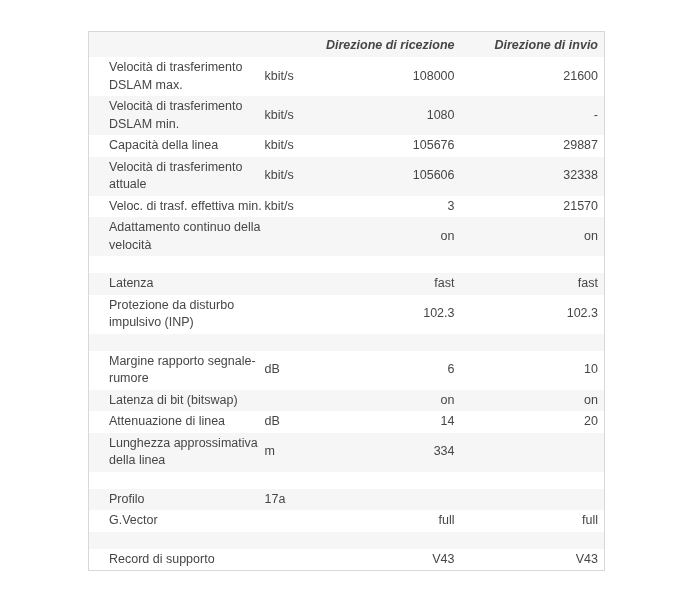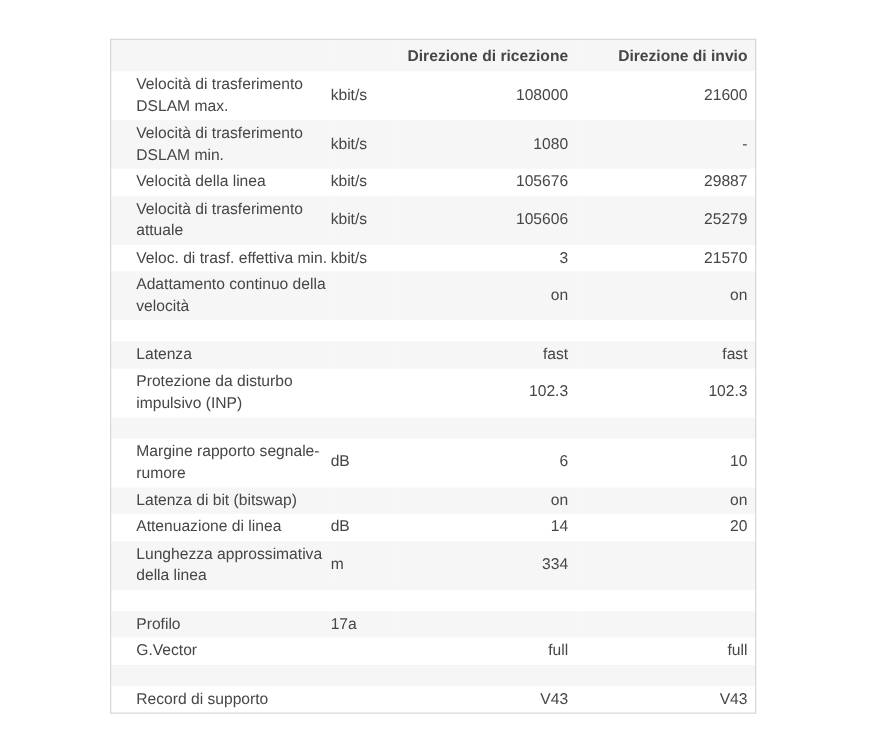--- a/index.html
+++ b/index.html
@@ -27,21 +27,21 @@
     table-layout: fixed;
     width: 516px;
     border: 1px solid var(--table-border);
     font-size: 12.5px;
     color: var(--text);
   }
   col.c-label { width: 176px; }
   col.c-unit  { width: 52px; }
   col.c-num   { width: 144px; }
 
-  thead tr { background: var(--row-shade); }
+  thead tr { background: var(--row-shade); font-style: italic; }
   tbody tr:nth-child(even) { background: var(--row-shade); }
 
   th {
     font-weight: bold;
     padding: 5px 6px 4px 4px;
     line-height: 16px;
     white-space: nowrap;
     text-align: right;
     vertical-align: middle;
   }
@@ -97,30 +97,30 @@
           <td class="num-col">108000</td>
           <td class="num-col">21600</td>
         </tr>
         <tr>
           <td class="label-col">Velocità di trasferimento DSLAM min.</td>
           <td class="unit-col">kbit/s</td>
           <td class="num-col">1080</td>
           <td class="num-col">-</td>
         </tr>
         <tr>
-          <td class="label-col">Velocità della linea</td>
+          <td class="label-col">Capacità della linea</td>
           <td class="unit-col">kbit/s</td>
           <td class="num-col">105676</td>
           <td class="num-col">29887</td>
         </tr>
         <tr>
           <td class="label-col">Velocità di trasferimento attuale</td>
           <td class="unit-col">kbit/s</td>
           <td class="num-col">105606</td>
-          <td class="num-col">25279</td>
+          <td class="num-col">32338</td>
         </tr>
         <tr>
           <td class="label-col">Veloc. di trasf. effettiva min.</td>
           <td class="unit-col">kbit/s</td>
           <td class="num-col">3</td>
           <td class="num-col">21570</td>
         </tr>
         <tr>
           <td class="label-col">Adattamento continuo della velocità</td>
           <td class="unit-col"></td>

